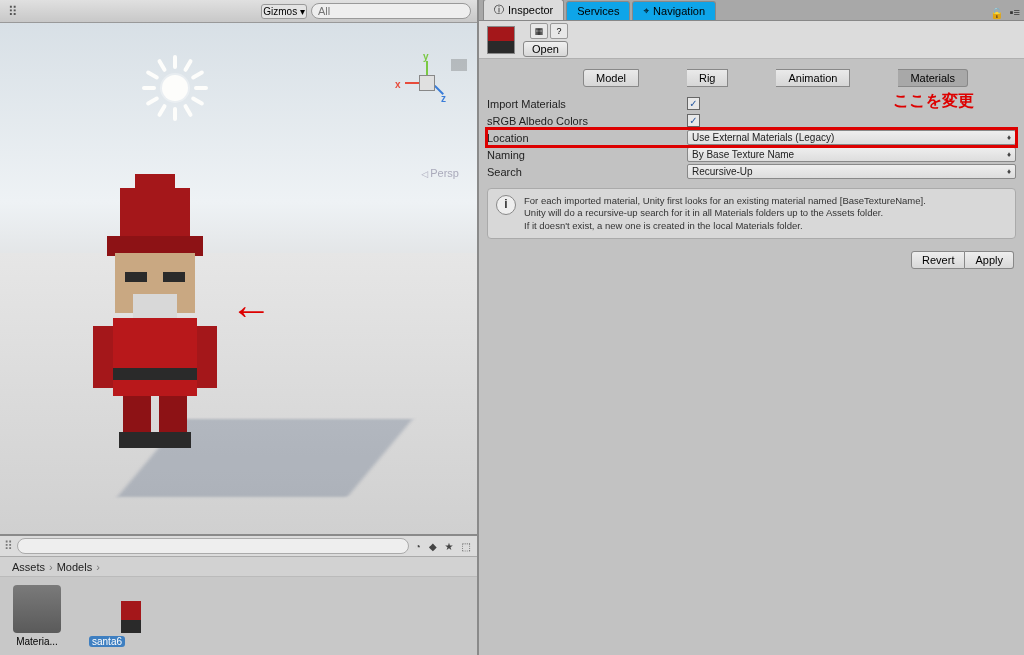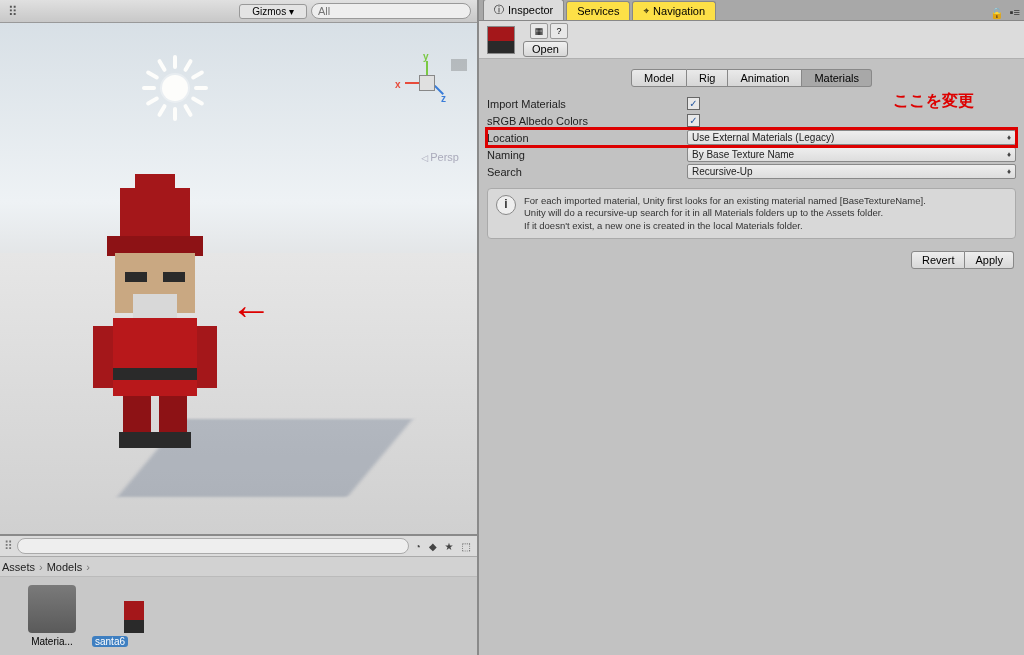--- a/index.html
+++ b/index.html
@@ -1,37 +1,37 @@
 <!DOCTYPE html>
 <html><head>
 <meta charset="utf-8">
 <style>
 * { box-sizing: border-box; margin: 0; padding: 0; font-family: Arial, sans-serif; }
 body { width: 1024px; height: 655px; background: #c2c2c2; display: flex; overflow: hidden; }
 .left-panel { width: 479px; height: 655px; display: flex; flex-direction: column; background: #a9a9a9; border-right: 2px solid #8a8a8a; }
 .scene-toolbar { height: 23px; background: linear-gradient(#e0e0e0,#c8c8c8); border-bottom: 1px solid #999; display: flex; align-items: center; justify-content: flex-end; padding: 0 6px; gap: 4px; font-size: 11px; }
-.scene-toolbar .btn { padding: 1px 12px; border: 1px solid #999; background: #e4e4e4; border-radius: 3px; font-size: 10px; }
+.scene-toolbar .btn { padding: 1px 1px; border: 1px solid #999; background: #e4e4e4; border-radius: 3px; font-size: 10px; }
 .scene-toolbar input { flex: 1; font-size: 11px; background: #eee; border: 1px solid #999; border-radius: 8px; padding: 1px 6px; max-width: 160px; }
 .scene-toolbar .drag-icon { color: #555; font-size: 13px; margin-right: auto; margin-left: 2px; }
 .scene-view { flex: 1; background: linear-gradient(#d8e0e6 0%, #eef2f5 35%, #d4d4d4 60%, #e8e8e8 100%); position: relative; overflow: hidden; }
 .floor { position: absolute; bottom: 0; left: 0; right: 0; height: 55%; background: linear-gradient(#e6e6e6,#d0d0d0); }
 .floor::before, .floor::after { content: ""; position: absolute; background: rgba(0,0,0,0.06); }
 .sun { position: absolute; top: 30px; left: 140px; width: 70px; height: 70px; }
 .sun .core { position: absolute; left: 22px; top: 22px; width: 26px; height: 26px; background: #fdfdfb; border-radius: 50%; box-shadow: 0 0 0 2px rgba(255,255,255,0.3); }
 .sun .ray { position: absolute; left: 33px; top: 2px; width: 4px; height: 14px; background: #fdfdfb; border-radius: 2px; transform-origin: 2px 33px; }
 .gizmo { position: absolute; top: 30px; right: 20px; width: 60px; height: 60px; }
 .gizmo .cube { position: absolute; left: 22px; top: 22px; width: 16px; height: 16px; background: #e0e0e0; border: 1px solid #888; }
 .gizmo .axis { position: absolute; font-size: 10px; font-weight: bold; }
 .gizmo .y { left: 26px; top: -2px; color: #7ac943; }
 .gizmo .yline { position: absolute; left: 29px; top: 8px; width: 2px; height: 14px; background: #7ac943; }
 .gizmo .x { left: -2px; top: 26px; color: #e74c3c; }
 .gizmo .xline { position: absolute; left: 8px; top: 29px; width: 14px; height: 2px; background: #e74c3c; }
 .gizmo .z { left: 44px; top: 40px; color: #3b7dd8; }
 .gizmo .zline { position: absolute; left: 36px; top: 36px; width: 12px; height: 2px; background: #3b7dd8; transform: rotate(45deg); }
-.persp-label { position: absolute; top: 128px; right: 18px; color: #aab; font-size: 11px; }
+.persp-label { position: absolute; top: 144px; right: 18px; color: #aab; font-size: 11px; }
 .persp-label::before { content: "◁"; font-size: 9px; margin-right: 2px; }
 .camera-icon { position: absolute; top: 36px; right: 10px; width: 16px; height: 12px; background: #5b5b5b; opacity: 0.3; }
 .santa { position: absolute; left: 85px; top: 165px; width: 150px; height: 260px; }
 .santa .hat { position: absolute; left: 35px; top: 0; width: 70px; height: 55px; background: #a4171a; }
 .santa .hat-top { position: absolute; left: 50px; top: -14px; width: 40px; height: 22px; background: #a4171a; }
 .santa .hat-brim { position: absolute; left: 22px; top: 48px; width: 96px; height: 20px; background: #8d1215; }
 .santa .face { position: absolute; left: 30px; top: 65px; width: 80px; height: 60px; background: #c9a882; }
 .santa .eye1 { position: absolute; left: 40px; top: 84px; width: 22px; height: 10px; background: #2a2a2a; }
 .santa .eye2 { position: absolute; left: 78px; top: 84px; width: 22px; height: 10px; background: #2a2a2a; }
 .santa .beard { position: absolute; left: 48px; top: 106px; width: 44px; height: 38px; background: #d8d8d8; }
@@ -44,49 +44,49 @@
 .santa .foot1 { position: absolute; left: 34px; top: 244px; width: 36px; height: 16px; background: #2a2a2a; }
 .santa .foot2 { position: absolute; left: 70px; top: 244px; width: 36px; height: 16px; background: #2a2a2a; }
 .shadow { position: absolute; left: 150px; top: 370px; width: 230px; height: 130px; background: rgba(60,80,110,0.25); transform: skew(-40deg) scaleY(0.6); filter: blur(2px); }
 .arrow-annot { position: absolute; left: 230px; top: 258px; color: #d00; font-size: 42px; font-weight: bold; }
 .annot-text { position: absolute; left: 330px; top: 270px; color: #d00; font-size: 17px; font-weight: bold; white-space: nowrap; z-index: 50; }
 .project-panel { height: 121px; background: #c8c8c8; border-top: 2px solid #8a8a8a; display: flex; flex-direction: column; }
 .project-search { height: 22px; background: #dcdcdc; border-bottom: 1px solid #aaa; display: flex; align-items: center; padding: 0 4px; gap: 4px; }
 .project-search .handle { color: #777; font-size: 12px; }
 .project-search input { flex: 1; background: #eee; border: 1px solid #aaa; border-radius: 8px; font-size: 11px; padding: 1px 14px; }
 .project-search .ico { font-size: 10px; color: #444; padding: 0 2px; }
-.breadcrumb { height: 20px; display: flex; align-items: center; font-size: 11px; padding: 0 0; color: #222; border-bottom: 1px solid #bbb; background: #d2d2d2; }
+.breadcrumb { height: 20px; display: flex; align-items: center; font-size: 11px; padding: 0 10px; color: #222; border-bottom: 1px solid #bbb; background: #d2d2d2; }
 .breadcrumb span { margin: 0 2px; }
 .breadcrumb .sep { color: #777; }
-.asset-grid { flex: 1; display: flex; padding: 8px; margin-left: 15px; }
+.asset-grid { flex: 1; display: flex; gap: 12px; padding: 8px; }
 .asset { display: flex; flex-direction: column; align-items: center; font-size: 10px; width: 58px; }
 .asset .thumb { width: 48px; height: 48px; border-radius: 3px; margin-bottom: 3px; display: flex; align-items: center; justify-content: center; }
 .asset.folder .thumb { background: linear-gradient(#7a7a7a,#5a5a5a); border-radius: 4px; }
 .asset.reindeer .thumb { background: #c8c8c8; }
 .asset.reindeer .thumb::after { content: ""; width: 18px; height: 30px; background: #b85c2e; display: block; }
 .asset.santa-a .thumb { background: #c8c8c8; }
 .asset.santa-a .thumb::after { content: ""; width: 20px; height: 32px; background: linear-gradient(#a4171a 60%, #2a2a2a 60%); display: block; }
 .asset.selected .lbl { background: #3e7fc1; color: #fff; border-radius: 3px; padding: 0 3px; }
 .asset .arrow { position: relative; }
 .asset .arrow::after { content: "▸"; position: absolute; right: -10px; top: 16px; font-size: 12px; color: #555; }
 
 .right-panel { flex: 1; height: 655px; background: #c2c2c2; display: flex; flex-direction: column; }
 .tabs-row { height: 21px; display: flex; align-items: flex-end; background: #a8a8a8; border-bottom: 1px solid #888; padding-left: 4px; gap: 2px; }
-.tab { padding: 3px 10px; font-size: 11px; background: #fde047; border: 1px solid #888; border-bottom: none; border-radius: 3px 3px 0 0; display: flex; align-items: center; gap: 4px; }
+.tab { padding: 3px 10px; font-size: 11px; background: #0ea5e9; border: 1px solid #888; border-bottom: none; border-radius: 3px 3px 0 0; display: flex; align-items: center; gap: 4px; }
 .tab.active { background: #dcdcdc; }
 .tab .ico { font-size: 10px; }
 .tabs-row .spacer { flex: 1; }
 .tabs-row .menu-ico { padding: 2px 4px; font-size: 11px; color: #333; }
 .header-row { height: 38px; display: flex; align-items: center; padding: 4px 8px; background: #dcdcdc; border-bottom: 1px solid #b0b0b0; gap: 8px; }
 .header-row .asset-icon { width: 28px; height: 28px; background: linear-gradient(#a4171a 55%, #2a2a2a 55%); border: 1px solid #888; }
 .header-row .title { font-size: 13px; color: #222; flex: 1; }
 .header-row .small-btn { width: 18px; height: 16px; border: 1px solid #999; background: #e8e8e8; font-size: 9px; display: flex; align-items: center; justify-content: center; border-radius: 2px; }
 .header-row .open-btn { padding: 1px 8px; border: 1px solid #888; background: linear-gradient(#f0f0f0,#d8d8d8); font-size: 11px; border-radius: 3px; }
 .sub-tabs { display: flex; justify-content: center; padding: 10px 0 6px; gap: 0; position: relative; }
-.sub-tabs .st { padding: 2px 12px; font-size: 11px; border: 1px solid #888; background: linear-gradient(#eaeaea,#d6d6d6); }
+.sub-tabs .st { padding: 2px 12px; font-size: 11px; border: 1px solid #888; background: linear-gradient(#eaeaea,#d6d6d6); margin-left: 48px; }
 .sub-tabs .st:first-child { border-radius: 3px 0 0 3px; }
 .sub-tabs .st:last-child { border-radius: 0 3px 3px 0; }
 .sub-tabs .st.active { background: #a8a8a8; }
 .sub-tabs .st + .st { border-left: none; }
 .annot-change { position: absolute; right: 50px; top: 32px; color: #d00; font-size: 16px; font-weight: bold; }
 .props { padding: 2px 8px; }
 .prop-row { display: flex; align-items: center; height: 17px; font-size: 11px; color: #222; }
 .prop-row .lbl { width: 200px; }
 .prop-row .chk { width: 13px; height: 13px; border: 1px solid #666; background: #e8e8e8; display: flex; align-items: center; justify-content: center; font-size: 10px; color: #2a5aa0; }
 .prop-row .dd { flex: 1; height: 15px; border: 1px solid #888; background: linear-gradient(#eee,#ddd); font-size: 10px; padding: 0 4px; display: flex; align-items: center; justify-content: space-between; border-radius: 2px; }

